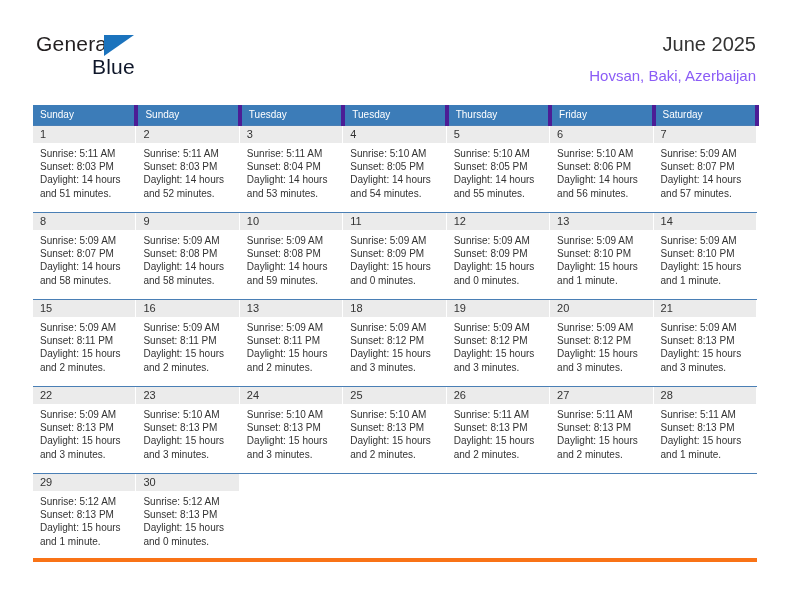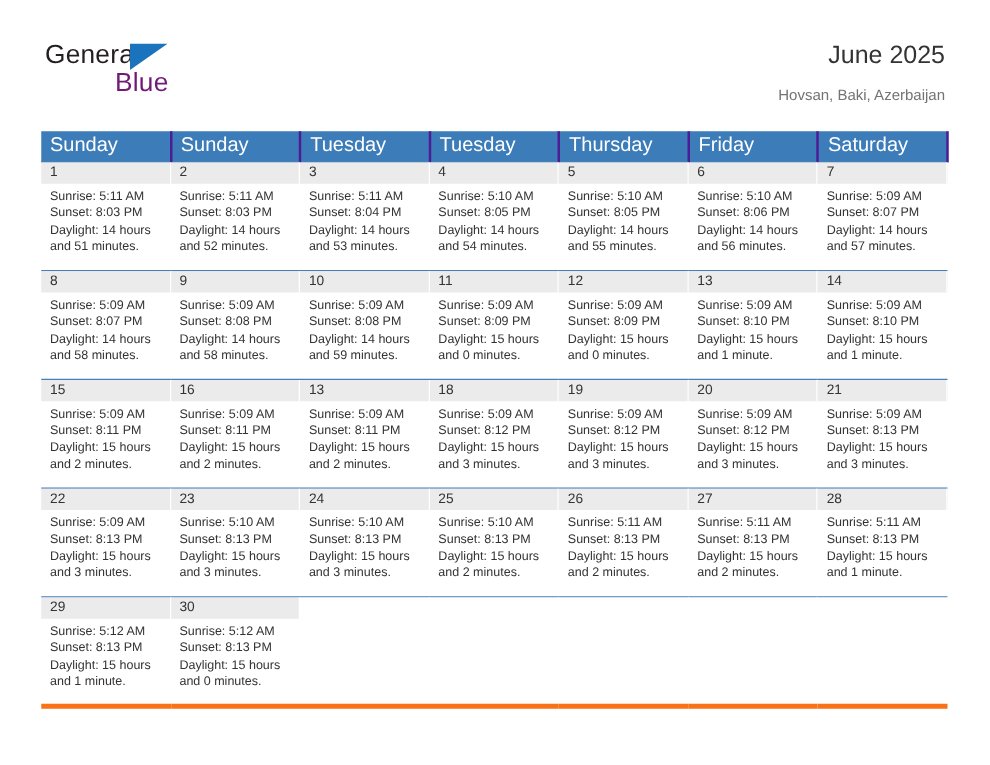--- a/index.html
+++ b/index.html
@@ -54,40 +54,40 @@
     width: 0;
     height: 0;
     border-left: 30px solid #1b73bd;
     border-bottom: 21px solid transparent;
   }
   .logo-blue {
     position: absolute;
     left: 56px;
     top: 23px;
     font-size: 21px;
-    color: #701a75;
+    color: #0f172a;
     line-height: 24px;
     letter-spacing: 0.2px;
   }
   .title-block {
     position: absolute;
     right: 36px;
     top: 28px;
     text-align: right;
   }
   .cal-title {
     font-size: 20px;
     color: #333333;
     font-weight: normal;
     line-height: 32px;
     white-space: nowrap;
   }
   .cal-subtitle {
-    font-size: 12px;
-    color: #737373;
+    font-size: 15px;
+    color: #8b5cf6;
     line-height: 20px;
     margin-top: 6px;
     white-space: nowrap;
   }
 
   
   .calendar {
     position: absolute;
     left: 33px;
     top: 105px;
@@ -96,27 +96,27 @@
     table-layout: fixed;
   }
   .calendar th,
   .calendar td {
     padding: 0;
     margin: 0;
   }
   .weekday-head th {
     background: #3c7cb8;
     color: #ffffff;
-    font-size: 16px;
+    font-size: 10px;
     font-weight: normal;
     text-align: left;
     height: 20px;
     padding: 3px 0 3px 7px;
     box-sizing: border-box;
-    border-right: 2px solid #4c1d95;
+    border-right: 4px solid #4c1d95;
   }
   .week-row td {
     vertical-align: top;
     border-top: 1px solid #4a7fb5;
     background: #ffffff;
     height: 87px;
     box-sizing: border-box;
   }
   .week-row.last-row td {
     border-bottom: 4px solid #f97316;

